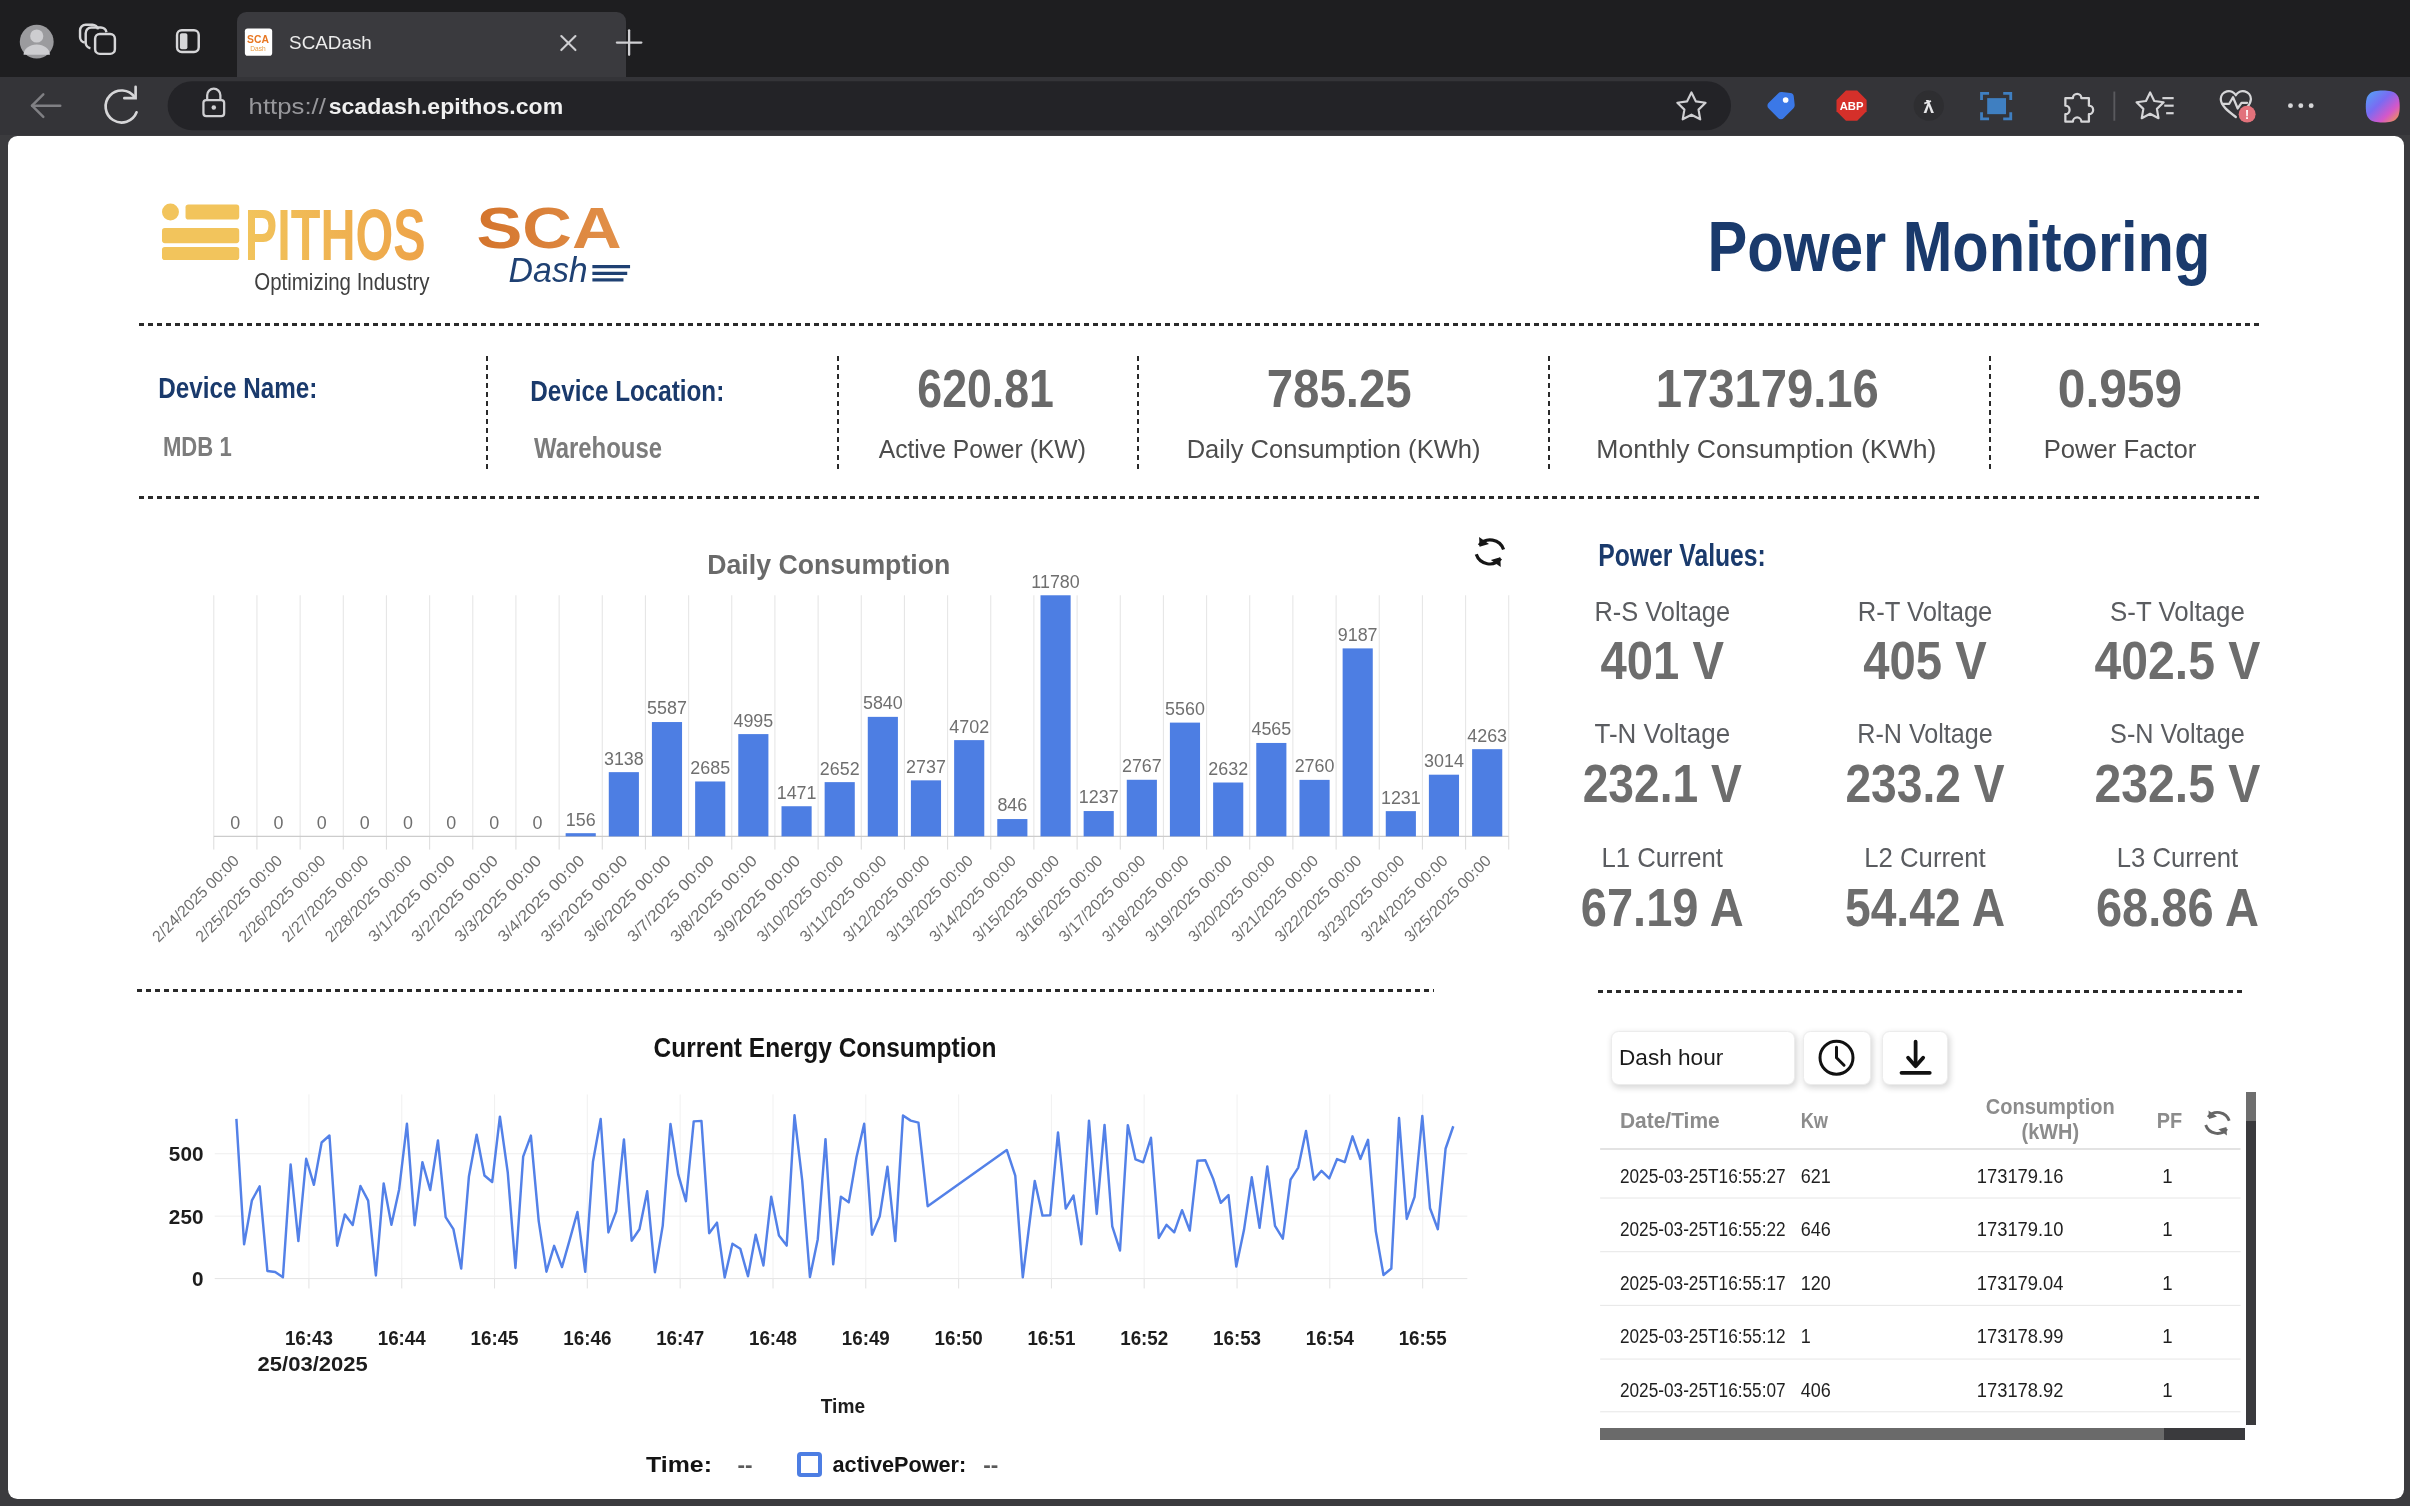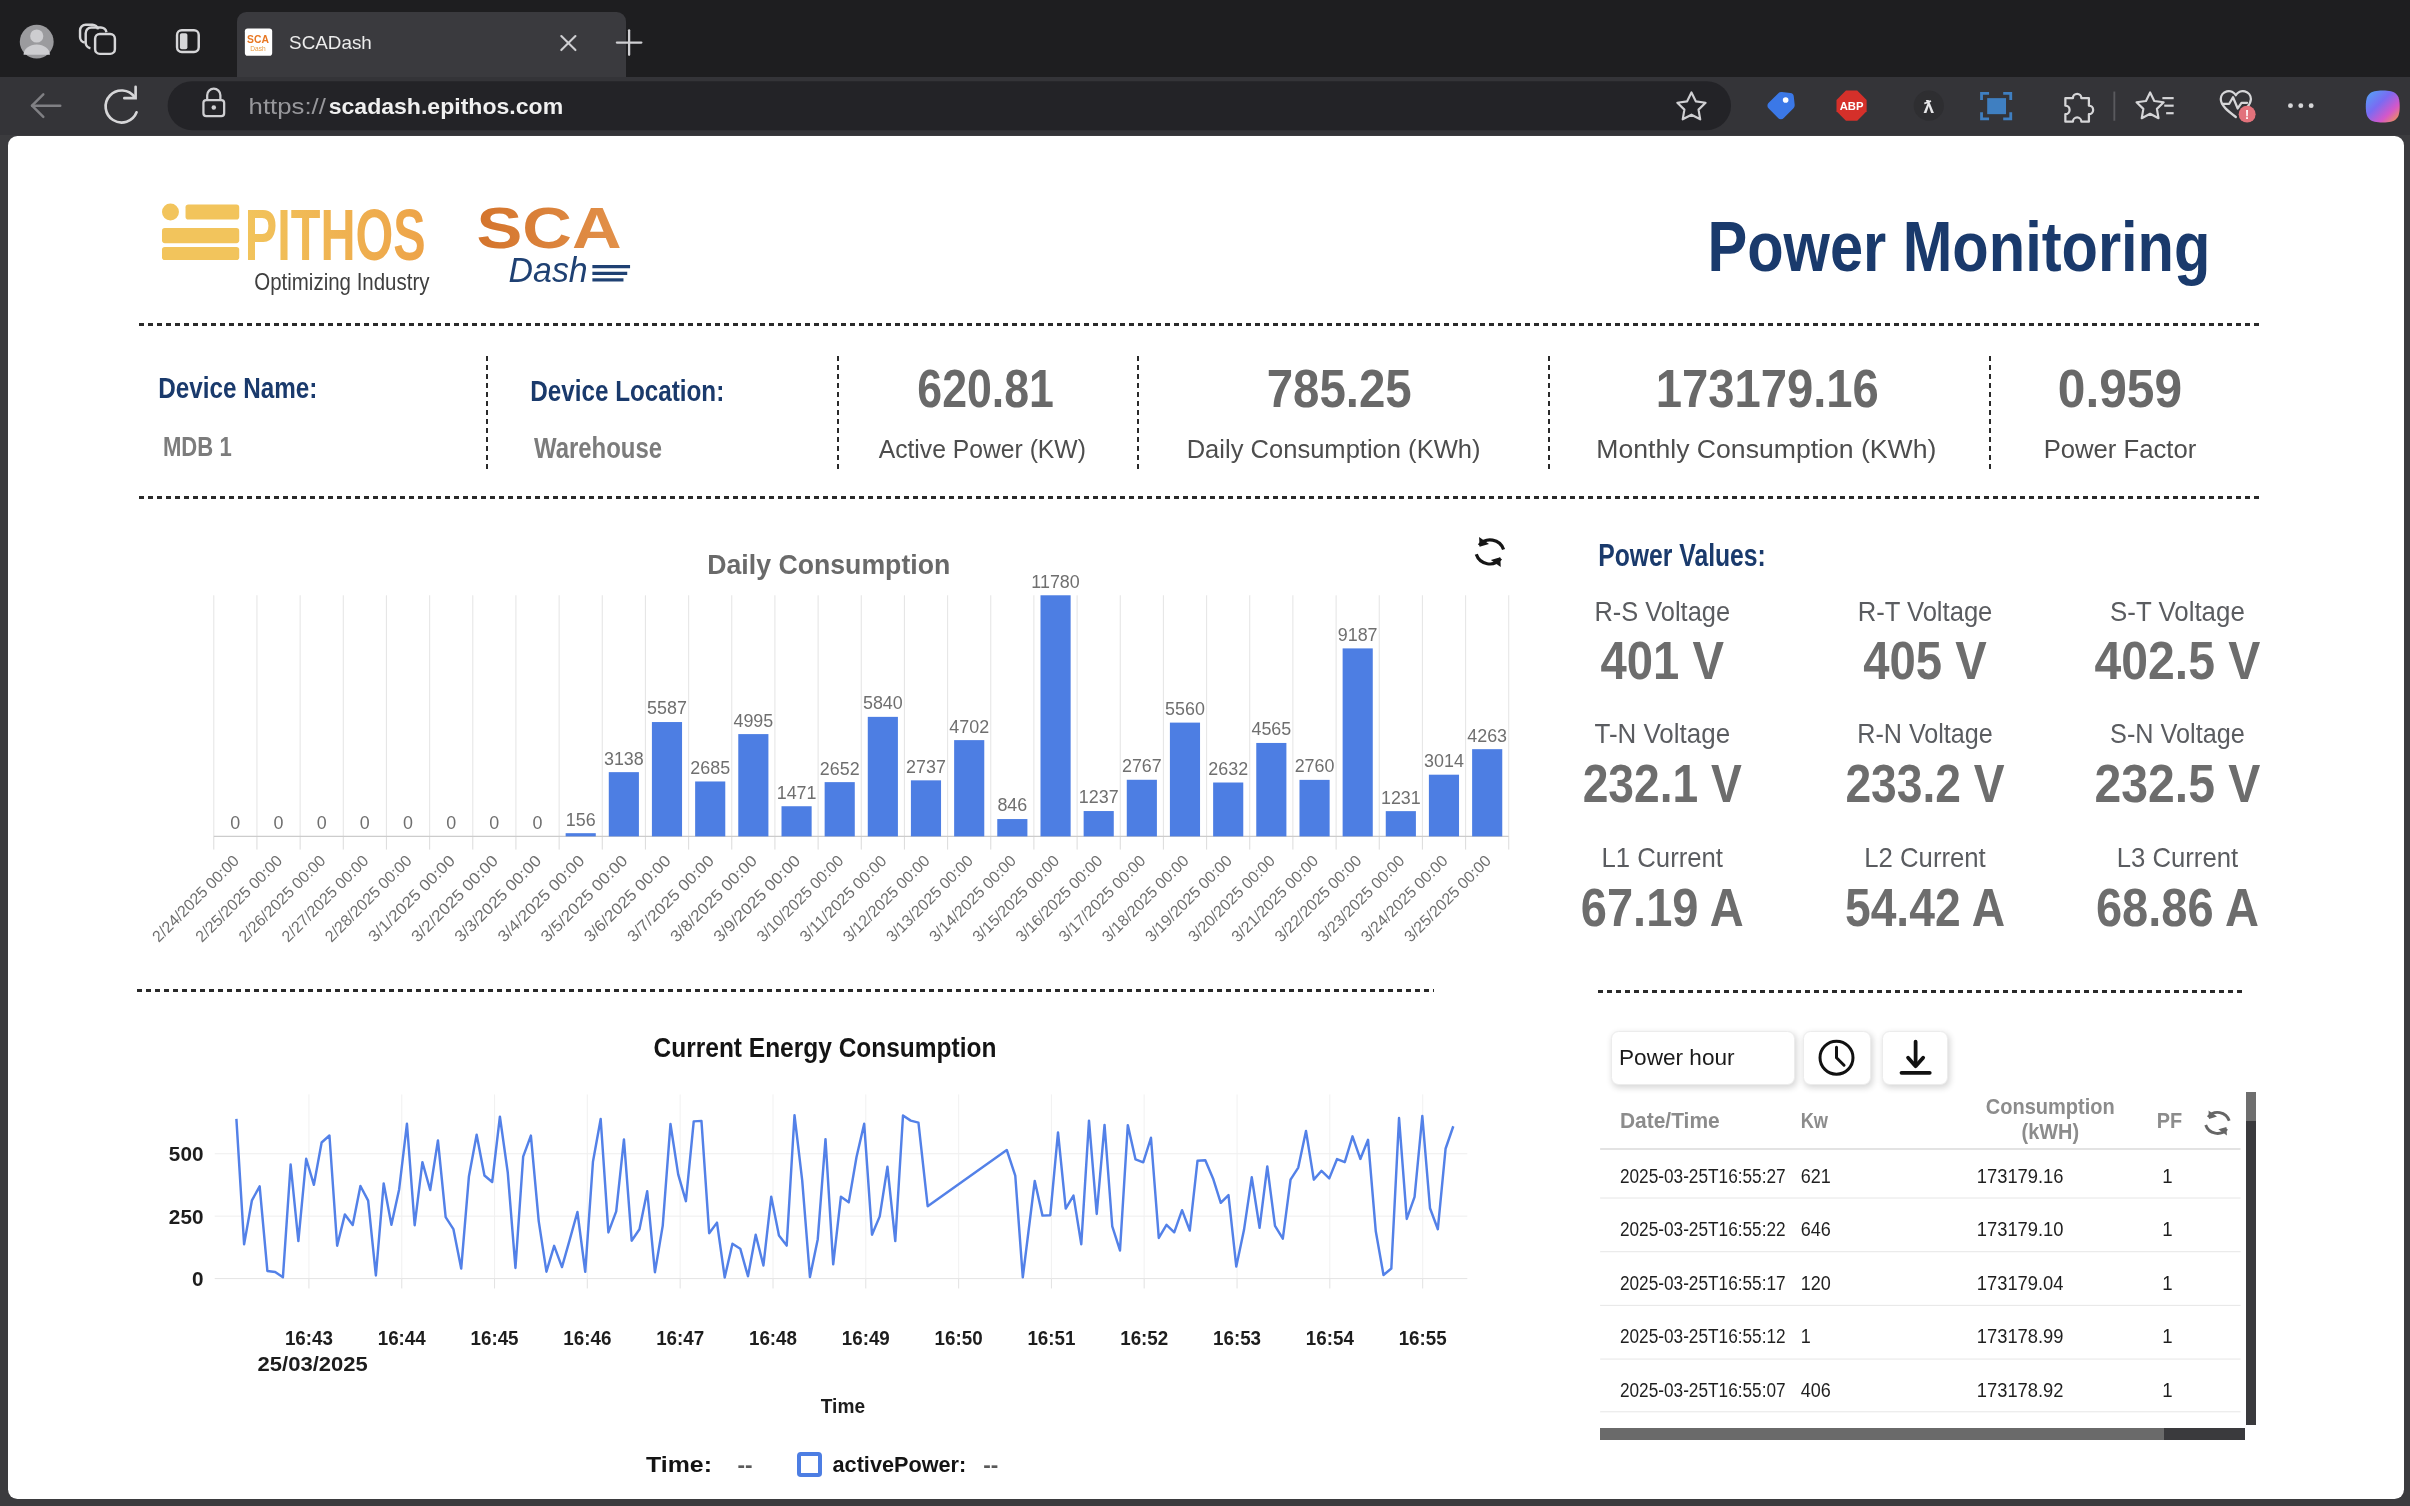--- a/index.html
+++ b/index.html
@@ -390,21 +390,21 @@
 <text x="876" y="1122" font-size="30" fill="#141414" font-weight="bold" text-anchor="middle" textLength="364" lengthAdjust="spacingAndGlyphs">Current Energy Consumption</text>
 <path d="M251.0,1187.9 L259.2,1321.2 L267.5,1274.4 L275.7,1259.6 L283.9,1349.4 L292.2,1350.6 L300.4,1356.1 L308.6,1236.4 L316.8,1317.7 L325.1,1230.3 L333.3,1258.0 L341.5,1213.0 L349.8,1205.6 L358.0,1322.7 L366.2,1289.4 L374.5,1300.6 L382.7,1259.2 L390.9,1274.8 L399.1,1354.2 L407.4,1256.5 L415.6,1300.4 L423.8,1262.9 L432.1,1193.1 L440.3,1300.9 L448.5,1233.9 L456.8,1263.5 L465.0,1210.8 L473.2,1292.2 L481.4,1305.0 L489.7,1346.9 L497.9,1249.1 L506.1,1204.8 L514.4,1248.1 L522.6,1255.0 L530.8,1185.6 L539.1,1244.6 L547.3,1346.3 L555.5,1228.0 L563.7,1205.7 L572.0,1296.5 L580.2,1350.2 L588.4,1322.8 L596.7,1345.3 L604.9,1316.5 L613.1,1286.8 L621.4,1350.4 L629.6,1233.5 L637.8,1188.1 L646.0,1308.5 L654.3,1286.2 L662.5,1209.8 L670.7,1317.3 L679.0,1305.2 L687.2,1264.8 L695.4,1350.8 L703.7,1301.3 L711.9,1193.4 L720.1,1246.9 L728.3,1275.3 L736.6,1190.6 L744.8,1190.1 L753.0,1309.3 L761.3,1298.1 L769.5,1356.4 L777.7,1320.6 L786.0,1325.8 L794.2,1355.1 L802.4,1311.0 L810.6,1343.6 L818.9,1270.5 L827.1,1311.8 L835.3,1322.5 L843.6,1184.1 L851.8,1253.6 L860.0,1355.9 L868.3,1315.7 L876.5,1209.5 L884.7,1342.4 L892.9,1270.6 L901.2,1276.6 L909.4,1228.7 L917.6,1193.2 L925.9,1310.9 L934.1,1291.5 L942.3,1238.8 L950.6,1317.7 L958.8,1184.4 L967.0,1189.8 L975.2,1191.9 L985.0,1280.7 L1069.0,1221.0 L1078.0,1248.1 L1086.0,1356.2 L1098.7,1253.9 L1106.9,1290.7 L1115.2,1290.2 L1123.4,1202.3 L1131.6,1283.2 L1139.8,1269.4 L1148.1,1321.1 L1156.3,1189.8 L1164.5,1288.9 L1172.8,1194.4 L1181.0,1302.2 L1189.2,1327.7 L1197.5,1194.6 L1205.7,1231.0 L1213.9,1234.1 L1222.1,1208.0 L1230.4,1314.4 L1238.6,1300.4 L1246.8,1308.4 L1255.1,1284.9 L1263.3,1306.5 L1271.5,1232.5 L1279.8,1231.8 L1288.0,1251.2 L1296.2,1277.1 L1304.4,1268.8 L1312.7,1344.8 L1320.9,1305.8 L1329.1,1250.0 L1337.4,1303.6 L1345.6,1238.5 L1353.8,1301.6 L1362.1,1315.1 L1370.3,1252.4 L1378.5,1239.7 L1386.7,1200.9 L1395.0,1252.5 L1403.2,1243.1 L1411.4,1251.1 L1419.7,1230.6 L1427.9,1233.9 L1436.1,1206.5 L1444.4,1230.5 L1452.6,1210.2 L1460.8,1307.3 L1469.0,1353.7 L1477.3,1346.9 L1485.5,1187.1 L1493.7,1294.2 L1502.0,1270.8 L1510.2,1184.9 L1518.4,1282.9 L1526.7,1305.1 L1534.9,1219.7 L1543.1,1195.8" fill="none" stroke="#5381e8" stroke-width="2.6" stroke-linejoin="round"></path>
 <text x="686" y="1563" font-size="24" fill="#141414" font-weight="bold" textLength="70" lengthAdjust="spacingAndGlyphs">Time:</text>
 <text x="783" y="1563" font-size="24" fill="#5a5a5a" font-weight="bold">--</text>
 <text x="884" y="1563" font-size="24" fill="#141414" font-weight="bold" textLength="142" lengthAdjust="spacingAndGlyphs">activePower:</text>
 <text x="1044" y="1563" font-size="24" fill="#5a5a5a" font-weight="bold">--</text>
 </svg>
 <div style="position:absolute;left:797px;top:1452px;width:25.4px;height:25.4px;border:4.2px solid #4d7ee3;border-radius:3.8px;background:#fff;"></div>
 
 <div class="btn" style="left:1611px;top:1031px;width:184px;height:54px;"></div>
-<div style="position:absolute;left:1619px;top:1045px;font-size:22.6px;color:#1a1a1a;font-family:'Liberation Sans',sans-serif;">Power hour</div>
+<div style="position:absolute;left:1619px;top:1045px;font-size:22.6px;color:#1a1a1a;font-family:'Liberation Sans',sans-serif;">Dash hour</div>
 <div class="btn" style="left:1803px;top:1031px;width:68px;height:54px;"></div>
 <div class="btn" style="left:1882px;top:1031px;width:66px;height:54px;"></div>
 
 <svg class="abs" width="2411" height="1507" viewBox="0 0 2560 1600" font-family="&quot;Liberation Sans&quot;, sans-serif">
   <circle cx="1950" cy="1123" r="17.5" fill="none" stroke="#111" stroke-width="3.2"></circle>
   <path d="M1950 1112 v11 l8 8" fill="none" stroke="#111" stroke-width="3.2" stroke-linecap="round"></path>
   <g stroke="#111" stroke-width="4" fill="none" stroke-linecap="round" stroke-linejoin="round">
     <line x1="2034" y1="1106" x2="2034" y2="1130"></line>
     <path d="M2026 1123 l8 9 8 -9"></path>
     <line x1="2019" y1="1139" x2="2049" y2="1139"></line>

